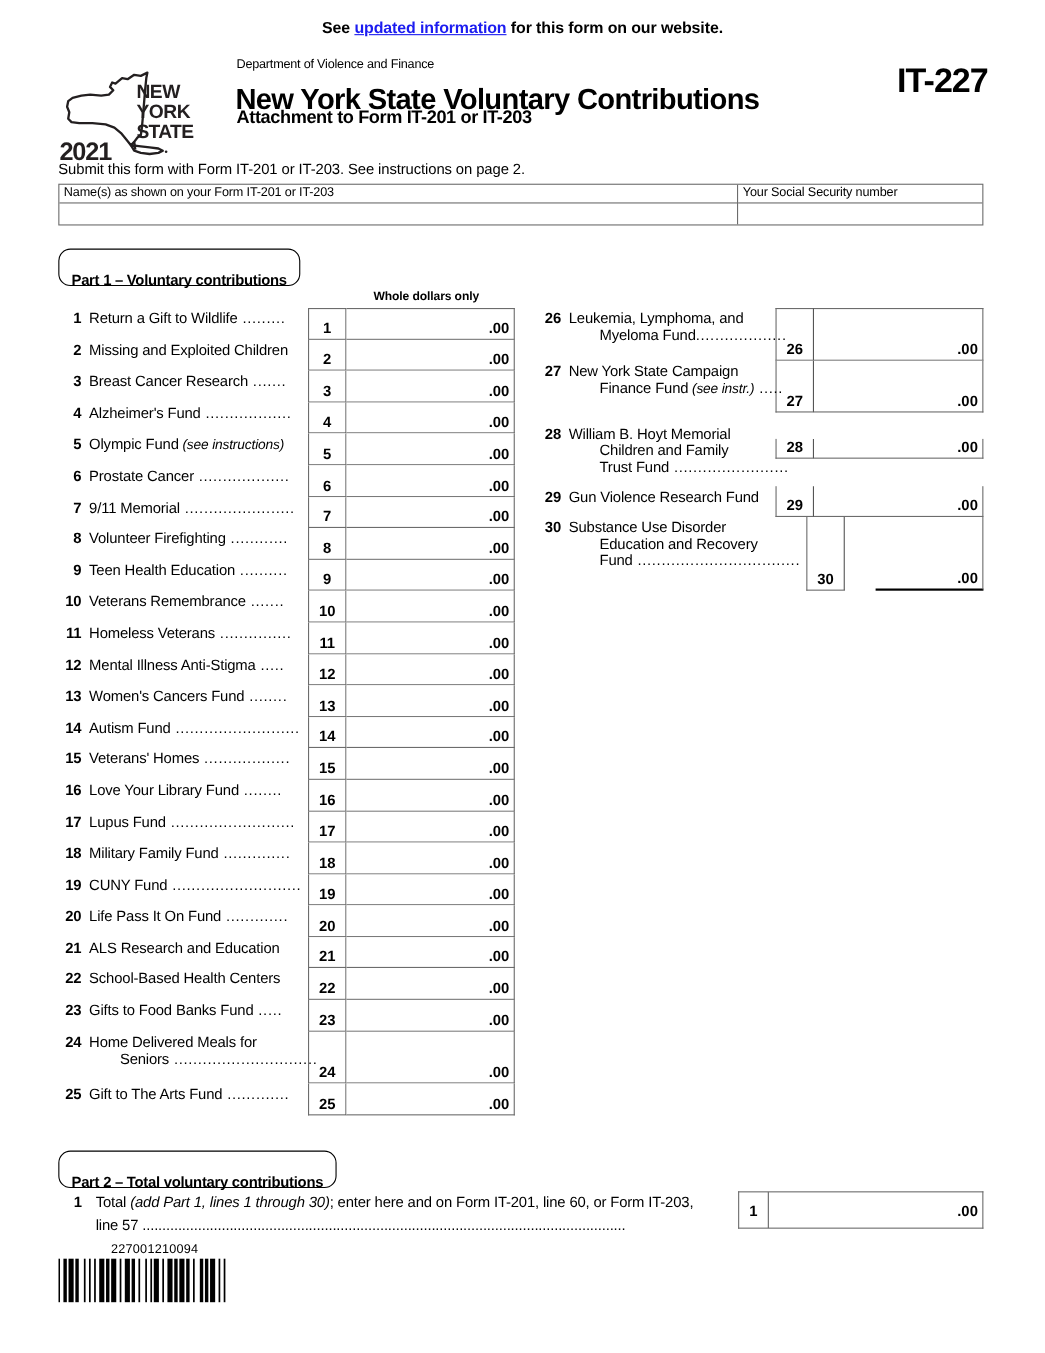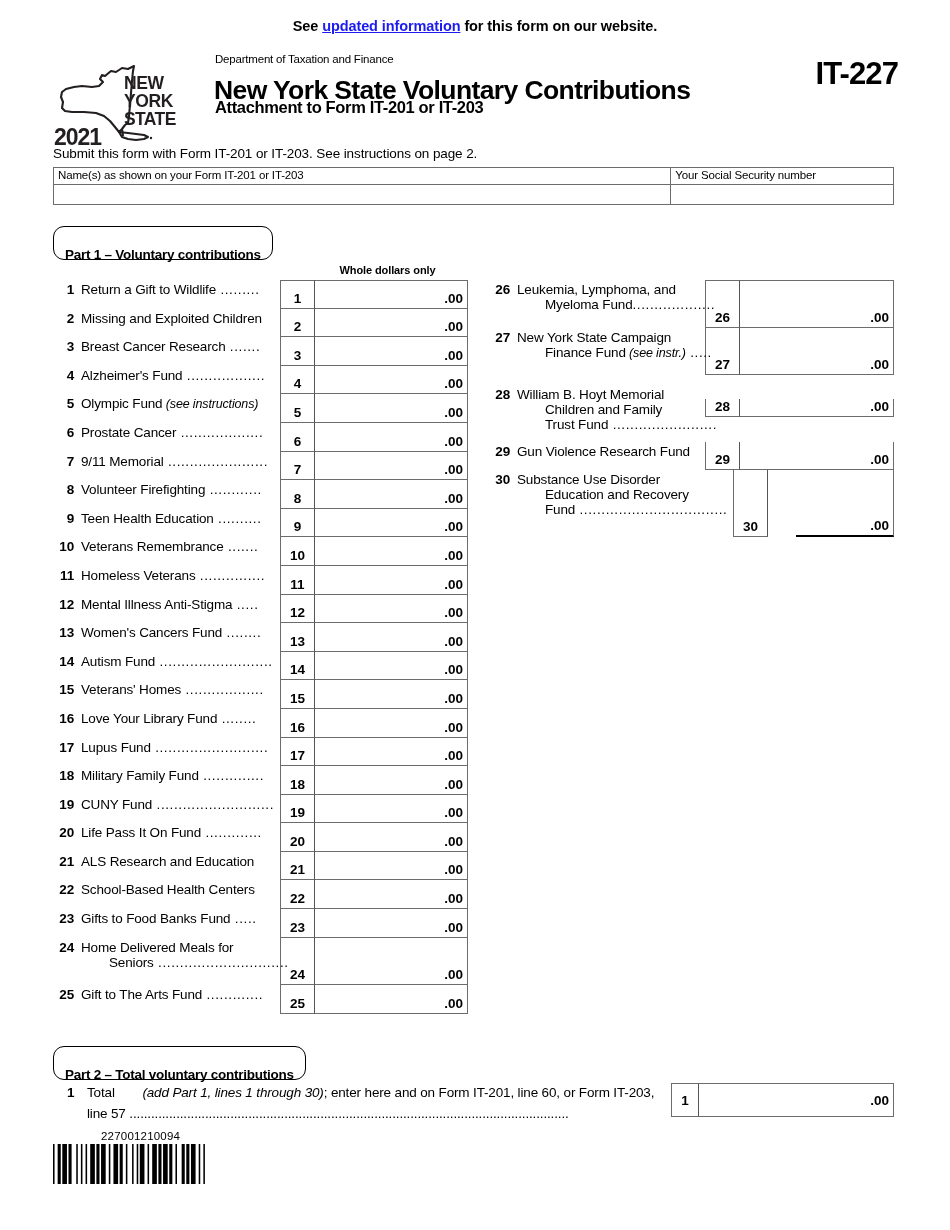--- a/index.html
+++ b/index.html
@@ -233,21 +233,21 @@
     letter-spacing: -0.15px;
     line-height: 21px;
   }
   .p2text .ln {
     position: absolute;
     left: 14px;
     font-weight: bold;
   }
   .p2text .t1 { display: block; margin-left: 34px; }
   .p2text .t2 { display: block; margin-left: 34px; }
-  .p2text .it { font-style: italic; margin-left: 24px; }
+  .p2text .it { font-style: italic; }
   .p2box {
     position: absolute;
     right: 0;
     top: 1px;
     width: 223px;
     height: 34px;
     display: flex;
   }
   .p2box .numbox {
     width: 28px;
@@ -288,21 +288,21 @@
       <path d="M67 71 L70 76 L76 78 L84 79 L92 78 L96 76 L92 74 L84 73 L76 72 Z" fill="none" stroke="#231f20" stroke-width="2.1" stroke-linejoin="round"></path>
       <path d="M70 68 L71 75" fill="none" stroke="#231f20" stroke-width="2.1"></path>
       <circle cx="99" cy="77" r="1.2" fill="#231f20"></circle>
       <text x="72" y="28" font-family="Liberation Sans, sans-serif" font-size="17.5" font-weight="bold" fill="#231f20" letter-spacing="-0.4">NEW</text>
       <text x="72" y="46" font-family="Liberation Sans, sans-serif" font-size="17.5" font-weight="bold" fill="#231f20" letter-spacing="-0.4">YORK</text>
       <text x="72" y="64" font-family="Liberation Sans, sans-serif" font-size="17.5" font-weight="bold" fill="#231f20" letter-spacing="-0.6">STATE</text>
       <text x="2" y="84" font-family="Liberation Sans, sans-serif" font-size="23" font-weight="bold" fill="#231f20" letter-spacing="-1">2021</text>
     </svg>
   </div>
 
-  <div class="deptline">Department of Taxation and Finance</div>
+  <div class="deptline">Department of Violence and Finance</div>
   <div class="formtitle">New York State Voluntary Contributions</div>
   <div class="formsub">Attachment to Form IT-201 or IT-203</div>
   <div class="formno">IT-227</div>
 </div>
 
 <div class="submitline">Submit this form with Form IT-201 or IT-203. See instructions on page 2.</div>
 
 <div class="idbox">
   <div class="cell name">
     <div class="caption">Name(s) as shown on your Form IT-201 or IT-203</div>

